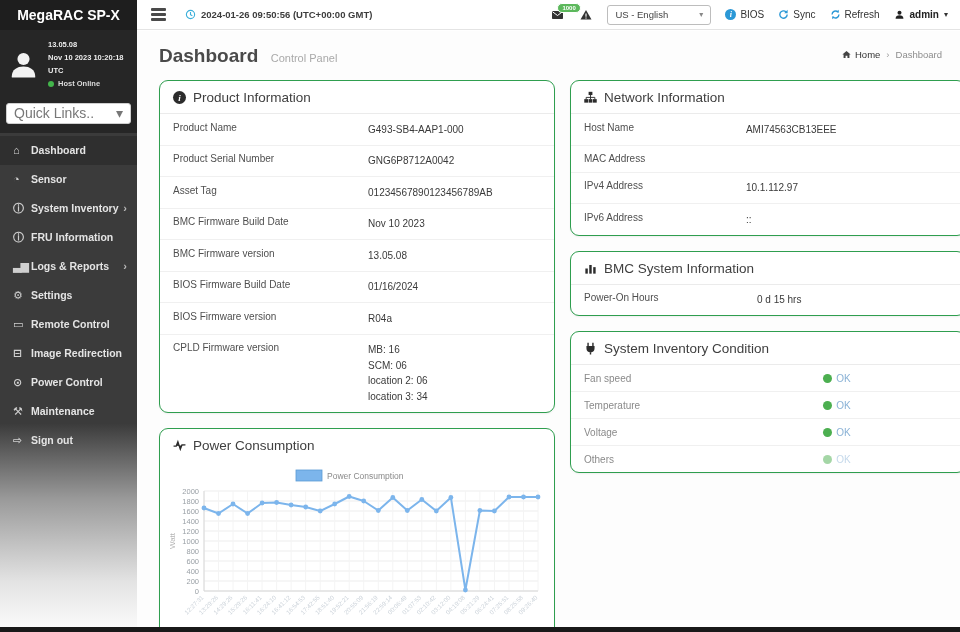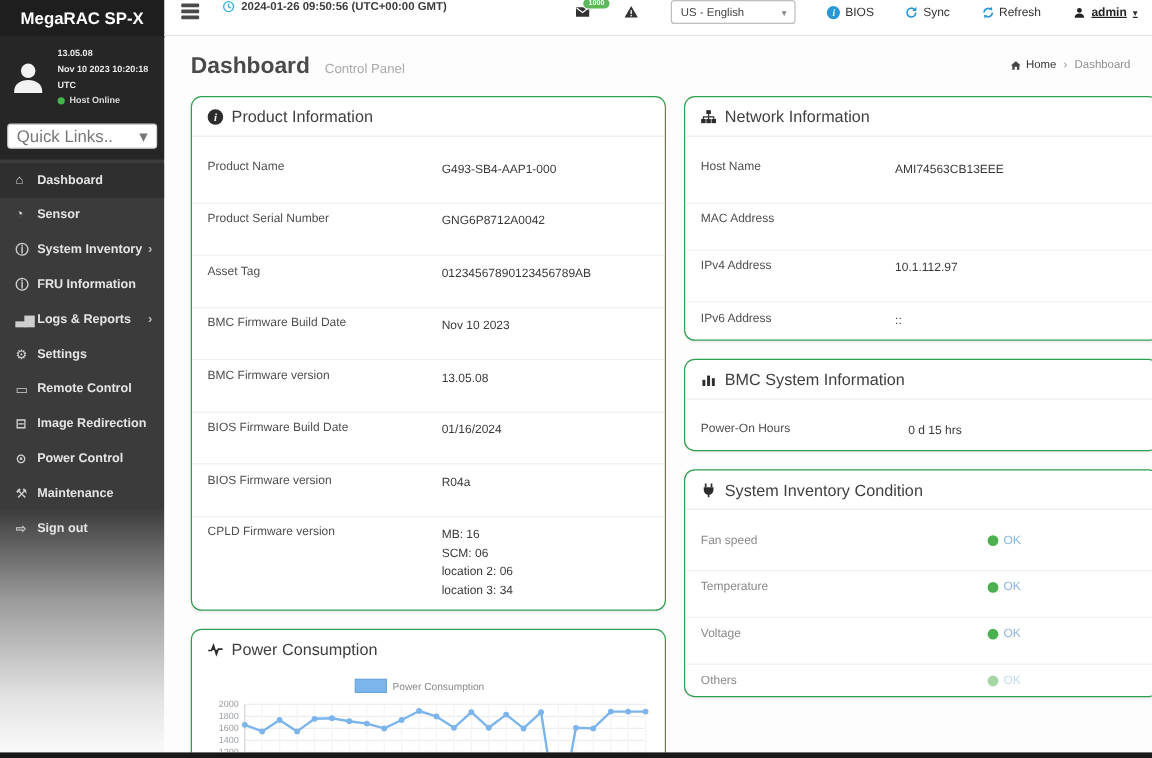--- a/index.html
+++ b/index.html
@@ -22,41 +22,41 @@
     font-size:14px; color:#777; cursor:pointer; }
   .sb-menu { padding-top:3px; }
   .menu-item { display:flex; align-items:center; height:29px; padding:0 10px 0 13px;
     color:#e4e4e4; font-size:10.5px; font-weight:600; cursor:pointer; }
   .menu-item.active { background:#2f2f2f; }
   .mi-icon { width:18px; font-size:11px; color:#cfcfcf; flex:none; letter-spacing:-1px; }
   .mi-chevron { margin-left:auto; color:#b9b9b9; font-size:11px; }
 
   
   .topbar { position:absolute; left:137px; right:0; top:0; height:30px; background:#fff;
-    border-bottom:1px solid #e4e4e4; display:flex; align-items:flex-start; padding:0 12px; }
+    border-bottom:1px solid #e4e4e4; display:flex; align-items:center; padding:0 12px; }
   .burger { display:flex; flex-direction:column; gap:2.5px; cursor:pointer; padding:3px 2px; }
   .burger span { width:15px; height:2.5px; background:#4a4a4a; border-radius:1px; }
   .tb-clock { margin-left:17px; display:flex; align-items:center; gap:5px; }
   .tb-clock svg { width:11px; height:11px; stroke:#3bafda; }
   .tb-datetime { font-size:9.5px; font-weight:700; color:#3c3c3c; }
-  .tb-right { margin-left:auto; display:flex; align-items:center; gap:26px; }
+  .tb-right { margin-left:auto; display:flex; align-items:center; gap:14px; }
   .tb-mail { position:relative; cursor:pointer; }
   .tb-mail svg { width:15px; height:12px; fill:#333; display:block; }
   .tb-badge { position:absolute; top:-6px; left:7px; background:#5cb85c; color:#fff;
     font-size:6px; font-weight:700; border-radius:7px; padding:1px 4px; border:1px solid #fff; }
   .tb-warn svg { width:14px; height:12px; fill:#333; display:block; cursor:pointer; }
   .lang { display:flex; align-items:center; justify-content:space-between; width:104px; height:20px;
     border:1px solid #bdbdbd; border-radius:3px; padding:0 7px; font-size:9.5px; color:#444; cursor:pointer; }
   .lang .caret { color:#888; font-size:8px; }
   .tb-link { display:flex; align-items:center; gap:4px; font-size:10px; color:#333; cursor:pointer; }
   .i-circle { width:11px; height:11px; border-radius:50%; background:#2b98d6; color:#fff;
     font-size:8px; font-weight:700; display:flex; align-items:center; justify-content:center;
     font-family:"Liberation Serif","DejaVu Serif",serif; font-style:italic; }
   .tb-link svg { width:11px; height:11px; stroke:#2b98d6; fill:#2b98d6; }
-  .tb-user { display:flex; align-items:center; gap:5px; font-size:10px; font-weight:700; color:#222; cursor:pointer;text-decoration:underline; }
+  .tb-user { display:flex; align-items:center; gap:5px; font-size:10px; font-weight:700; color:#222; cursor:pointer; }
   .tb-user svg { width:11px; height:11px; fill:#222; }
   .tb-user .caret { font-size:8px; color:#333; }
 
   
   .main { position:absolute; left:137px; top:31px; right:0; bottom:5px; background:#fdfdfd;
     padding:14px 8px 0 22px; overflow:hidden; }
   .page-head { display:flex; align-items:flex-start; }
   .page-title { font-size:19px; color:#4a4a4a; font-weight:600; display:inline; }
   .page-sub { font-size:11px; color:#a9a9a9; margin-left:8px; }
   .breadcrumb { margin-left:auto; margin-right:10px; display:flex; align-items:flex-start;
@@ -74,21 +74,21 @@
   .card + .card { margin-top:15px; }
   .card-header { display:flex; align-items:center; gap:7px; padding:9px 13px 8px; }
   .card-title { font-size:13.5px; color:#3f3f3f; }
   .ph-icon { display:flex; align-items:center; }
   .ph-icon svg { width:13px; height:13px; fill:#2c2c2c; }
   .ph-dot-i { width:13px; height:13px; border-radius:50%; background:#2c2c2c; color:#fff;
     font-size:9px; font-weight:700; display:flex; align-items:center; justify-content:center;
     font-family:"Liberation Serif","DejaVu Serif",serif; font-style:italic; }
   .card-body { border-top:1px solid #ebebeb; }
   .info-row { display:grid; grid-template-columns:var(--labelw,50%) 1fr; padding:7.5px 13px;
-    border-top:1px solid #f0f0f0; font-size:10px; align-items:start;margin-top:12px; }
+    border-top:1px solid #f0f0f0; font-size:10px; align-items:start; }
   .card-body .info-row:first-child { border-top:none; }
   .row-label { color:#4f4f4f; }
   .row-value { color:#3a3a3a; line-height:1.55; }
   .status-cell { display:flex; align-items:center; gap:4px; }
   .dot { width:9px; height:9px; border-radius:50%; background:#4caf50; flex:none; }
   .ok-text { color:#8ab2d6; font-size:10px; }
   .inv-muted { opacity:.5; }
   .chart-wrap { padding:4px 4px 2px; }
 
   .bottom-bar { position:absolute; left:0; right:0; bottom:0; height:5px; background:#191919; }

